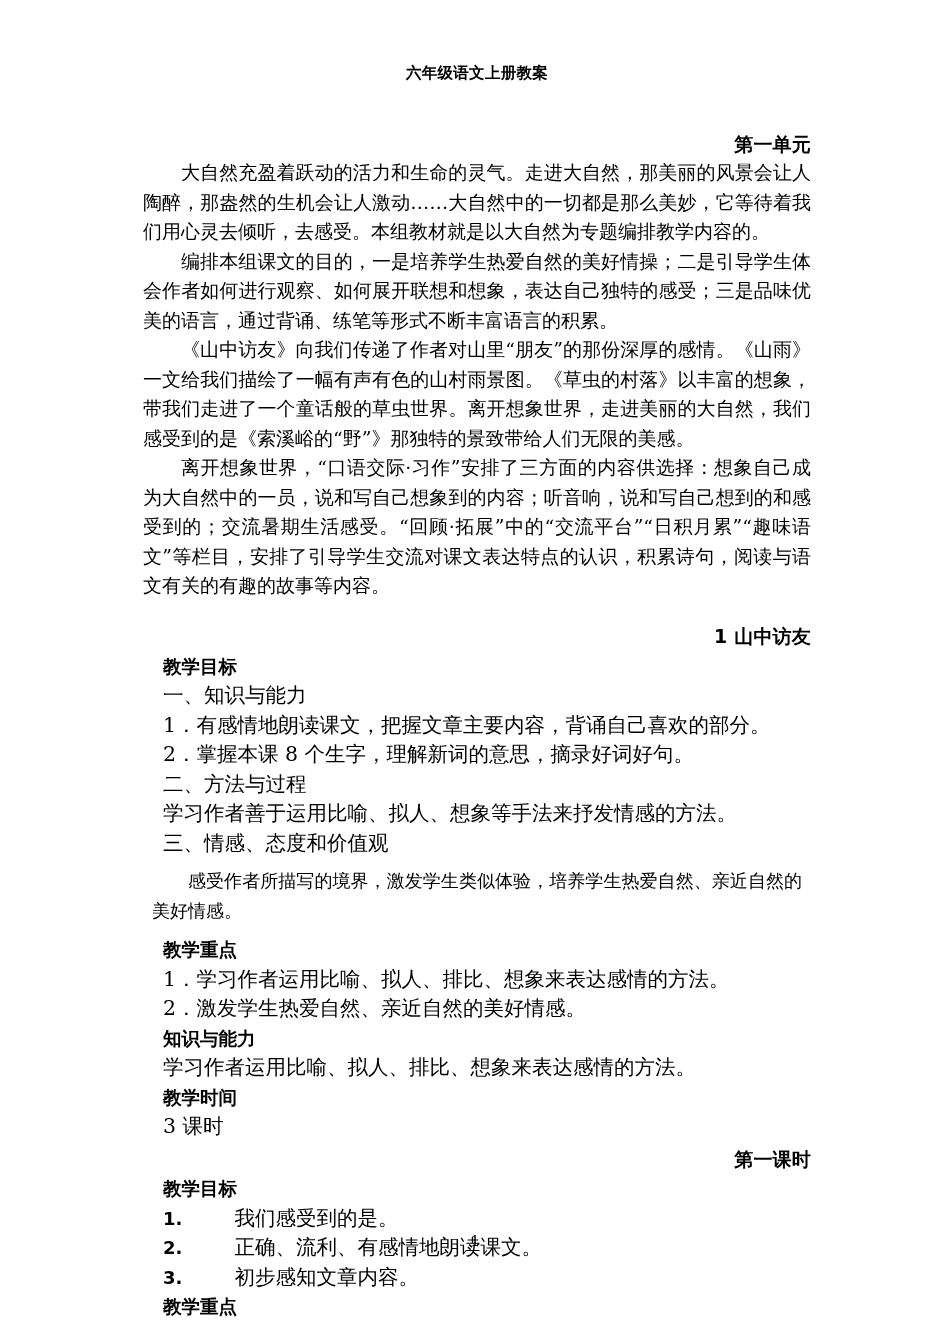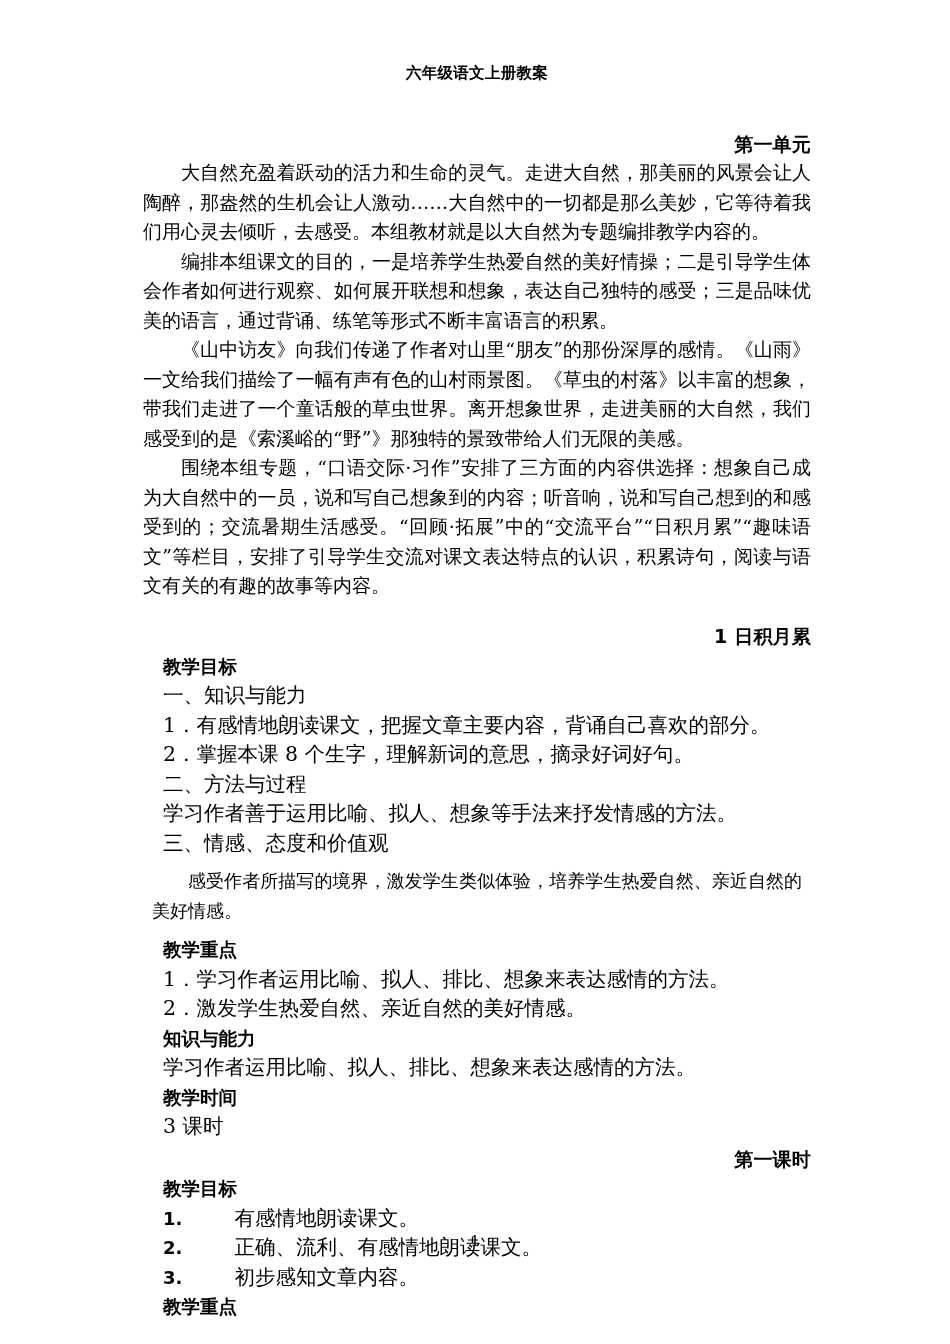--- a/index.html
+++ b/index.html
@@ -126,24 +126,24 @@
 
   <div class="content">
 
     <div class="doc-header">六年级语文上册教案</div>
 
     <div class="center-heading unit-heading">第一单元</div>
 
     <p class="body-para">大自然充盈着跃动的活力和生命的灵气。走进大自然，那美丽的风景会让人陶醉，那盎然的生机会让人激动……大自然中的一切都是那么美妙，它等待着我们用心灵去倾听，去感受。本组教材就是以大自然为专题编排教学内容的。</p>
     <p class="body-para">编排本组课文的目的，一是培养学生热爱自然的美好情操；二是引导学生体会作者如何进行观察、如何展开联想和想象，表达自己独特的感受；三是品味优美的语言，通过背诵、练笔等形式不断丰富语言的积累。</p>
     <p class="body-para">《山中访友》向我们传递了作者对山里“朋友”的那份深厚的感情。《山雨》一文给我们描绘了一幅有声有色的山村雨景图。《草虫的村落》以丰富的想象，带我们走进了一个童话般的草虫世界。离开想象世界，走进美丽的大自然，我们感受到的是《索溪峪的“野”》那独特的景致带给人们无限的美感。</p>
-    <p class="body-para">围绕本组专题，“口语交际·习作”安排了三方面的内容供选择：想象自己成为大自然中的一员，说和写自己想象到的内容；听音响，说和写自己想到的和感受到的；交流暑期生活感受。“回顾·拓展”中的“交流平台”“日积月累”“趣味语文”等栏目，安排了引导学生交流对课文表达特点的认识，积累诗句，阅读与语文有关的有趣的故事等内容。</p>
+    <p class="body-para">离开想象世界，“口语交际·习作”安排了三方面的内容供选择：想象自己成为大自然中的一员，说和写自己想象到的内容；听音响，说和写自己想到的和感受到的；交流暑期生活感受。“回顾·拓展”中的“交流平台”“日积月累”“趣味语文”等栏目，安排了引导学生交流对课文表达特点的认识，积累诗句，阅读与语文有关的有趣的故事等内容。</p>
 
     <div class="center-heading lesson-heading">
-      <span class="num">1</span><span> </span><span>日积月累</span>
+      <span class="num">1</span><span> </span><span>山中访友</span>
     </div>
 
     <div class="sub-heading">教学目标</div>
     <div class="plain-line">一、知识与能力</div>
     <div class="plain-line">1．有感情地朗读课文，把握文章主要内容，背诵自己喜欢的部分。</div>
     <div class="plain-line">2．掌握本课 8 个生字，理解新词的意思，摘录好词好句。</div>
     <div class="plain-line">二、方法与过程</div>
     <div class="plain-line">学习作者善于运用比喻、拟人、想象等手法来抒发情感的方法。</div>
     <div class="plain-line">三、情感、态度和价值观</div>
     <p class="wrap-para">感受作者所描写的境界，激发学生类似体验，培养学生热爱自然、亲近自然的美好情感。</p>
@@ -156,21 +156,21 @@
     <div class="plain-line">学习作者运用比喻、拟人、排比、想象来表达感情的方法。</div>
 
     <div class="sub-heading">教学时间</div>
     <div class="plain-line">3 课时</div>
 
     <div class="center-heading period-heading">第一课时</div>
 
     <div class="sub-heading">教学目标</div>
 
     <div class="list-line">
-      <span class="marker">1.</span><span class="gap-wide"></span><span>有感情地朗读课文。</span>
+      <span class="marker">1.</span><span class="gap-wide"></span><span>我们感受到的是。</span>
     </div>
     <div class="list-line">
       <span class="marker">2.</span><span class="gap-wide"></span><span>正确、流利、有感情地朗读课文。</span>
     </div>
     <div class="list-line">
       <span class="marker">3.</span><span class="gap-wide"></span><span>初步感知文章内容。</span>
     </div>
 
     <div class="sub-heading">教学重点</div>
 

